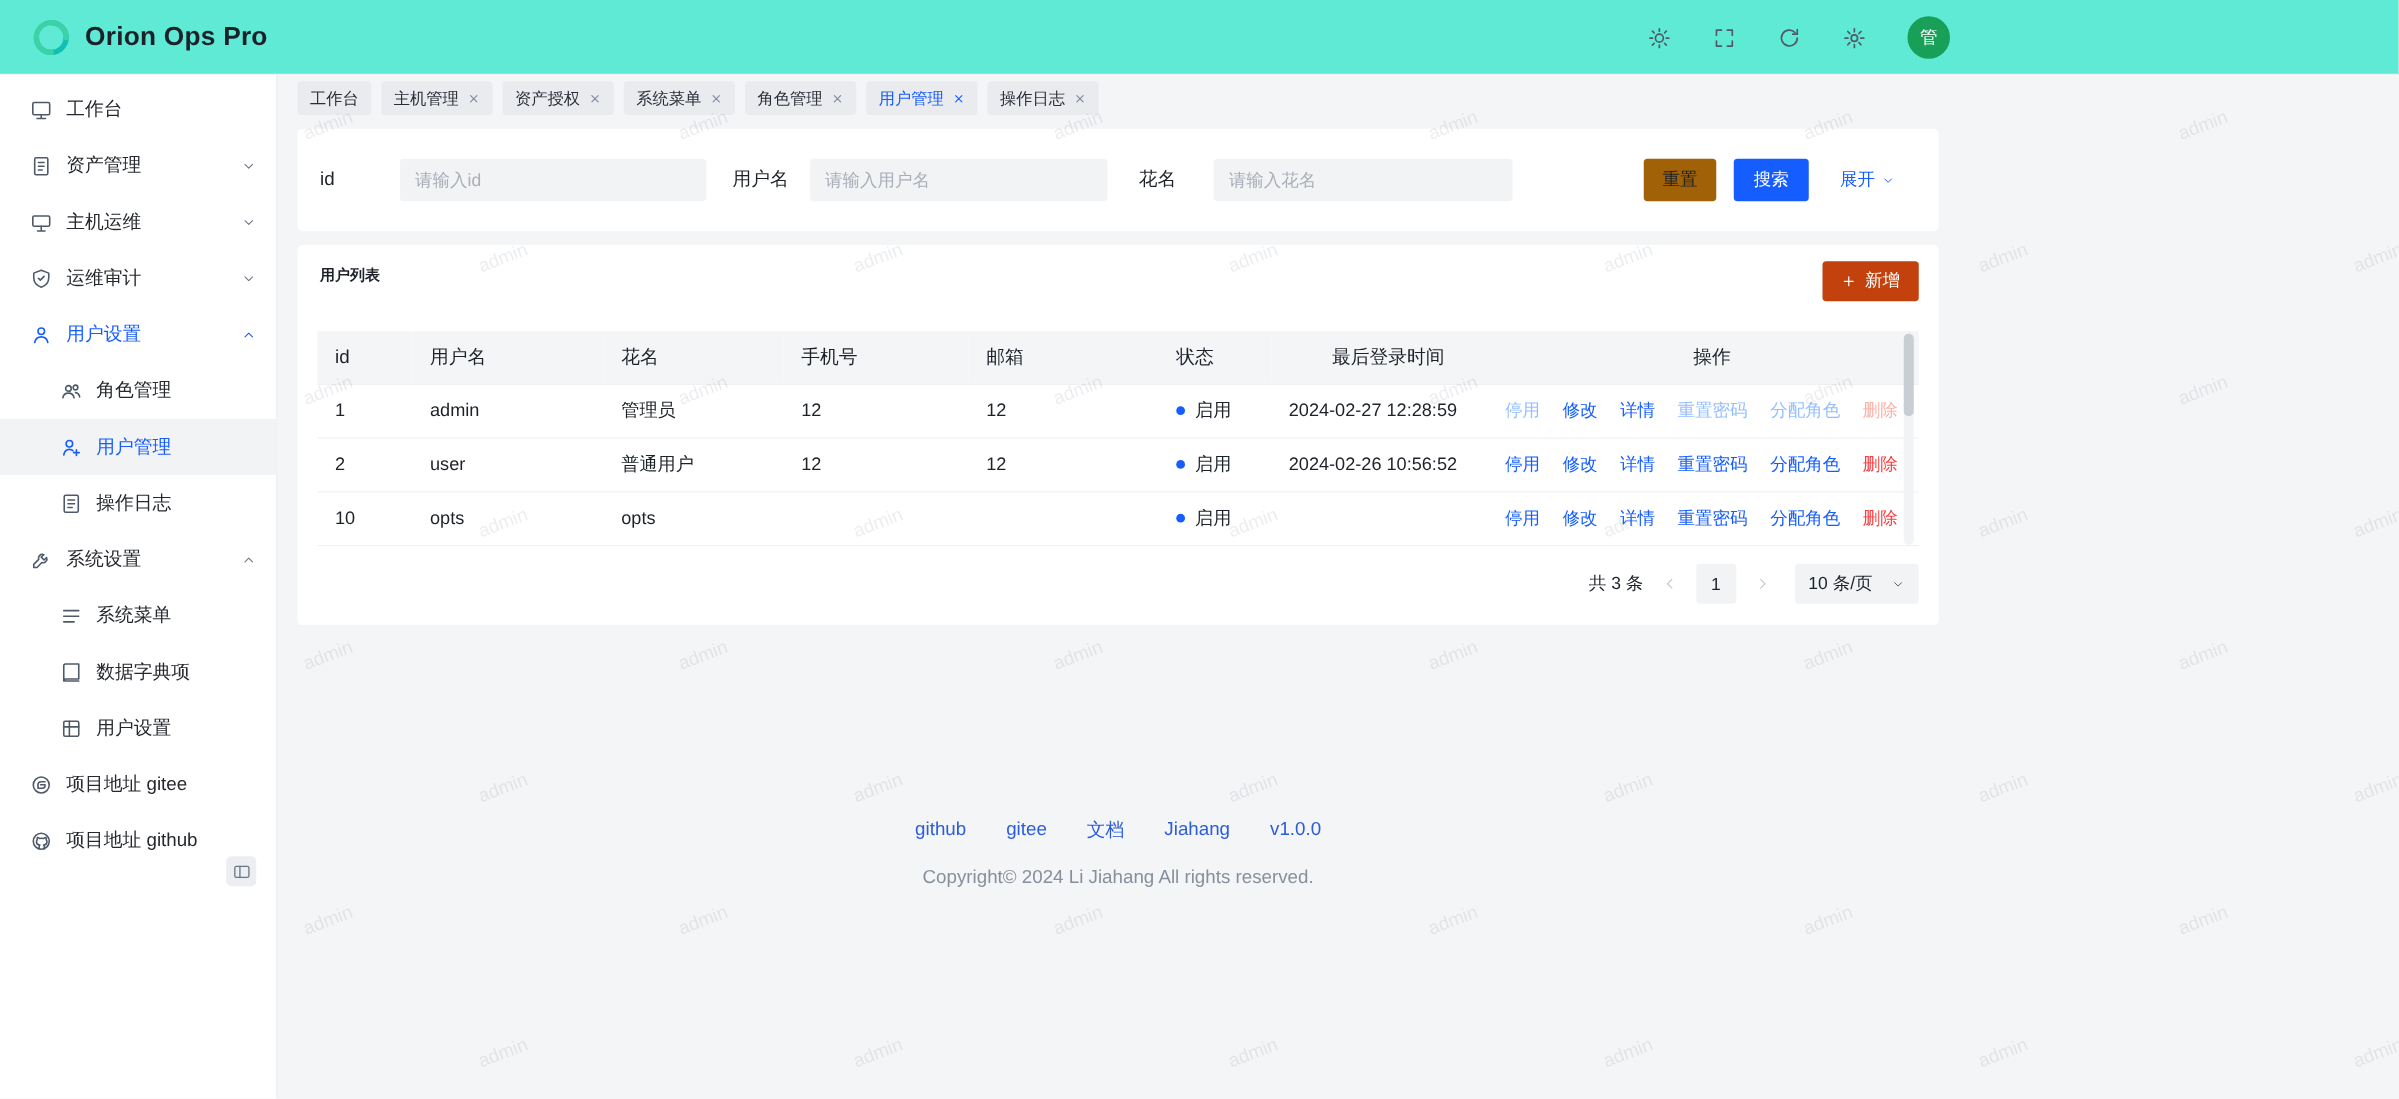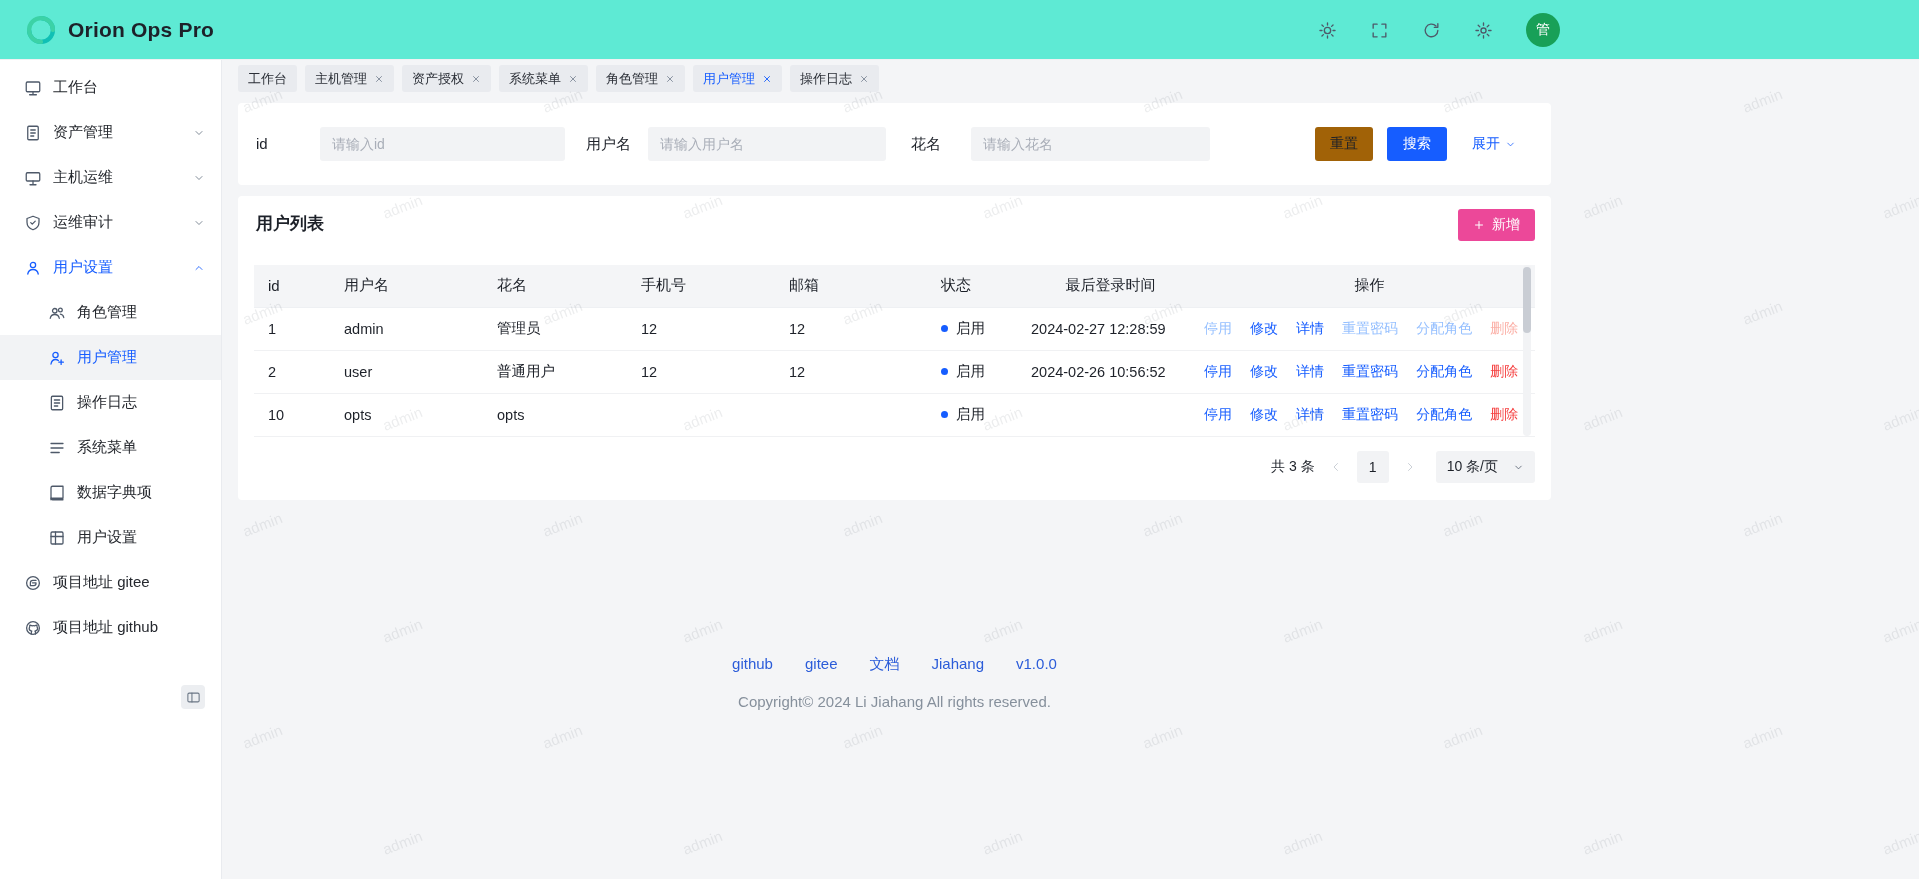--- a/index.html
+++ b/index.html
@@ -58,22 +58,22 @@
   .btn { position:absolute; top:24px; height:34px; border:none; border-radius:3px; font-size:14px; cursor:pointer;
          font-family:inherit; display:inline-flex; align-items:center; justify-content:center; }
   .btn-reset { left:1077px; width:58px; background:#a16207; color:#1d2129; }
   .btn-search { left:1149px; width:60px; background:#165dff; color:#fff; }
   .expand-link { position:absolute; left:1234px; top:24px; height:34px; display:inline-flex; align-items:center;
                  gap:5px; color:#165dff; font-size:14px; cursor:pointer; }
   .expand-link .ic { width:11px; height:11px; }
 
   
   .table-card { top:136px; height:304px; }
-  .tc-title { position:absolute; left:18px; top:16px; font-size:17px; font-weight:700; color:#1d2129; }
-  .btn-add { position:absolute; right:16px; top:13px; height:32px; padding:0 15px; background:#ec4899; color:#fff;
+  .tc-title { position:absolute; left:18px; top:16px; font-size:12px; font-weight:700; color:#1d2129; }
+  .btn-add { position:absolute; right:16px; top:13px; height:32px; padding:0 15px; background:#c2410c; color:#fff;
              border:none; border-radius:3px; font-size:14px; display:inline-flex; align-items:center; gap:7px;
              cursor:pointer; font-family:inherit; }
   .btn-add .ic { width:12px; height:12px; stroke-width:2; }
 
   table.grid { position:absolute; left:16px; top:69px; width:1281px; border-collapse:collapse; table-layout:fixed; }
   .grid th { height:42px; background:#f4f5f7; font-weight:500; font-size:15px; color:#1d2129; text-align:left;
              padding:0 0 0 14px; border-bottom:1px solid #eef0f3; }
   .grid th.center { text-align:center; padding-left:0; }
   .grid td { height:43px; font-size:14.5px; color:#1d2129; padding:0 0 0 14px; border-bottom:1px solid #f0f1f3;
              background:#fff; white-space:nowrap; overflow:hidden; }
@@ -287,20 +287,29 @@
     <svg class="ic mi">
         <use href="#i-user-add"></use>
       </svg>
     <span>用户管理</span>
   </div>
   <div class="s-item sub">
     <svg class="ic mi">
         <use href="#i-log"></use>
       </svg>
     <span>操作日志</span>
+  </div>
+  <div class="s-item">
+    <svg class="ic mi">
+        <use href="#i-tool"></use>
+      </svg>
+    <span>系统设置</span>
+    <svg class="ic chev">
+        <use href="#i-chev-u"></use>
+      </svg>
   </div>
   <div class="s-item sub">
     <svg class="ic mi">
         <use href="#i-menu"></use>
       </svg>
     <span>系统菜单</span>
   </div>
   <div class="s-item sub">
     <svg class="ic mi">
         <use href="#i-book"></use>

